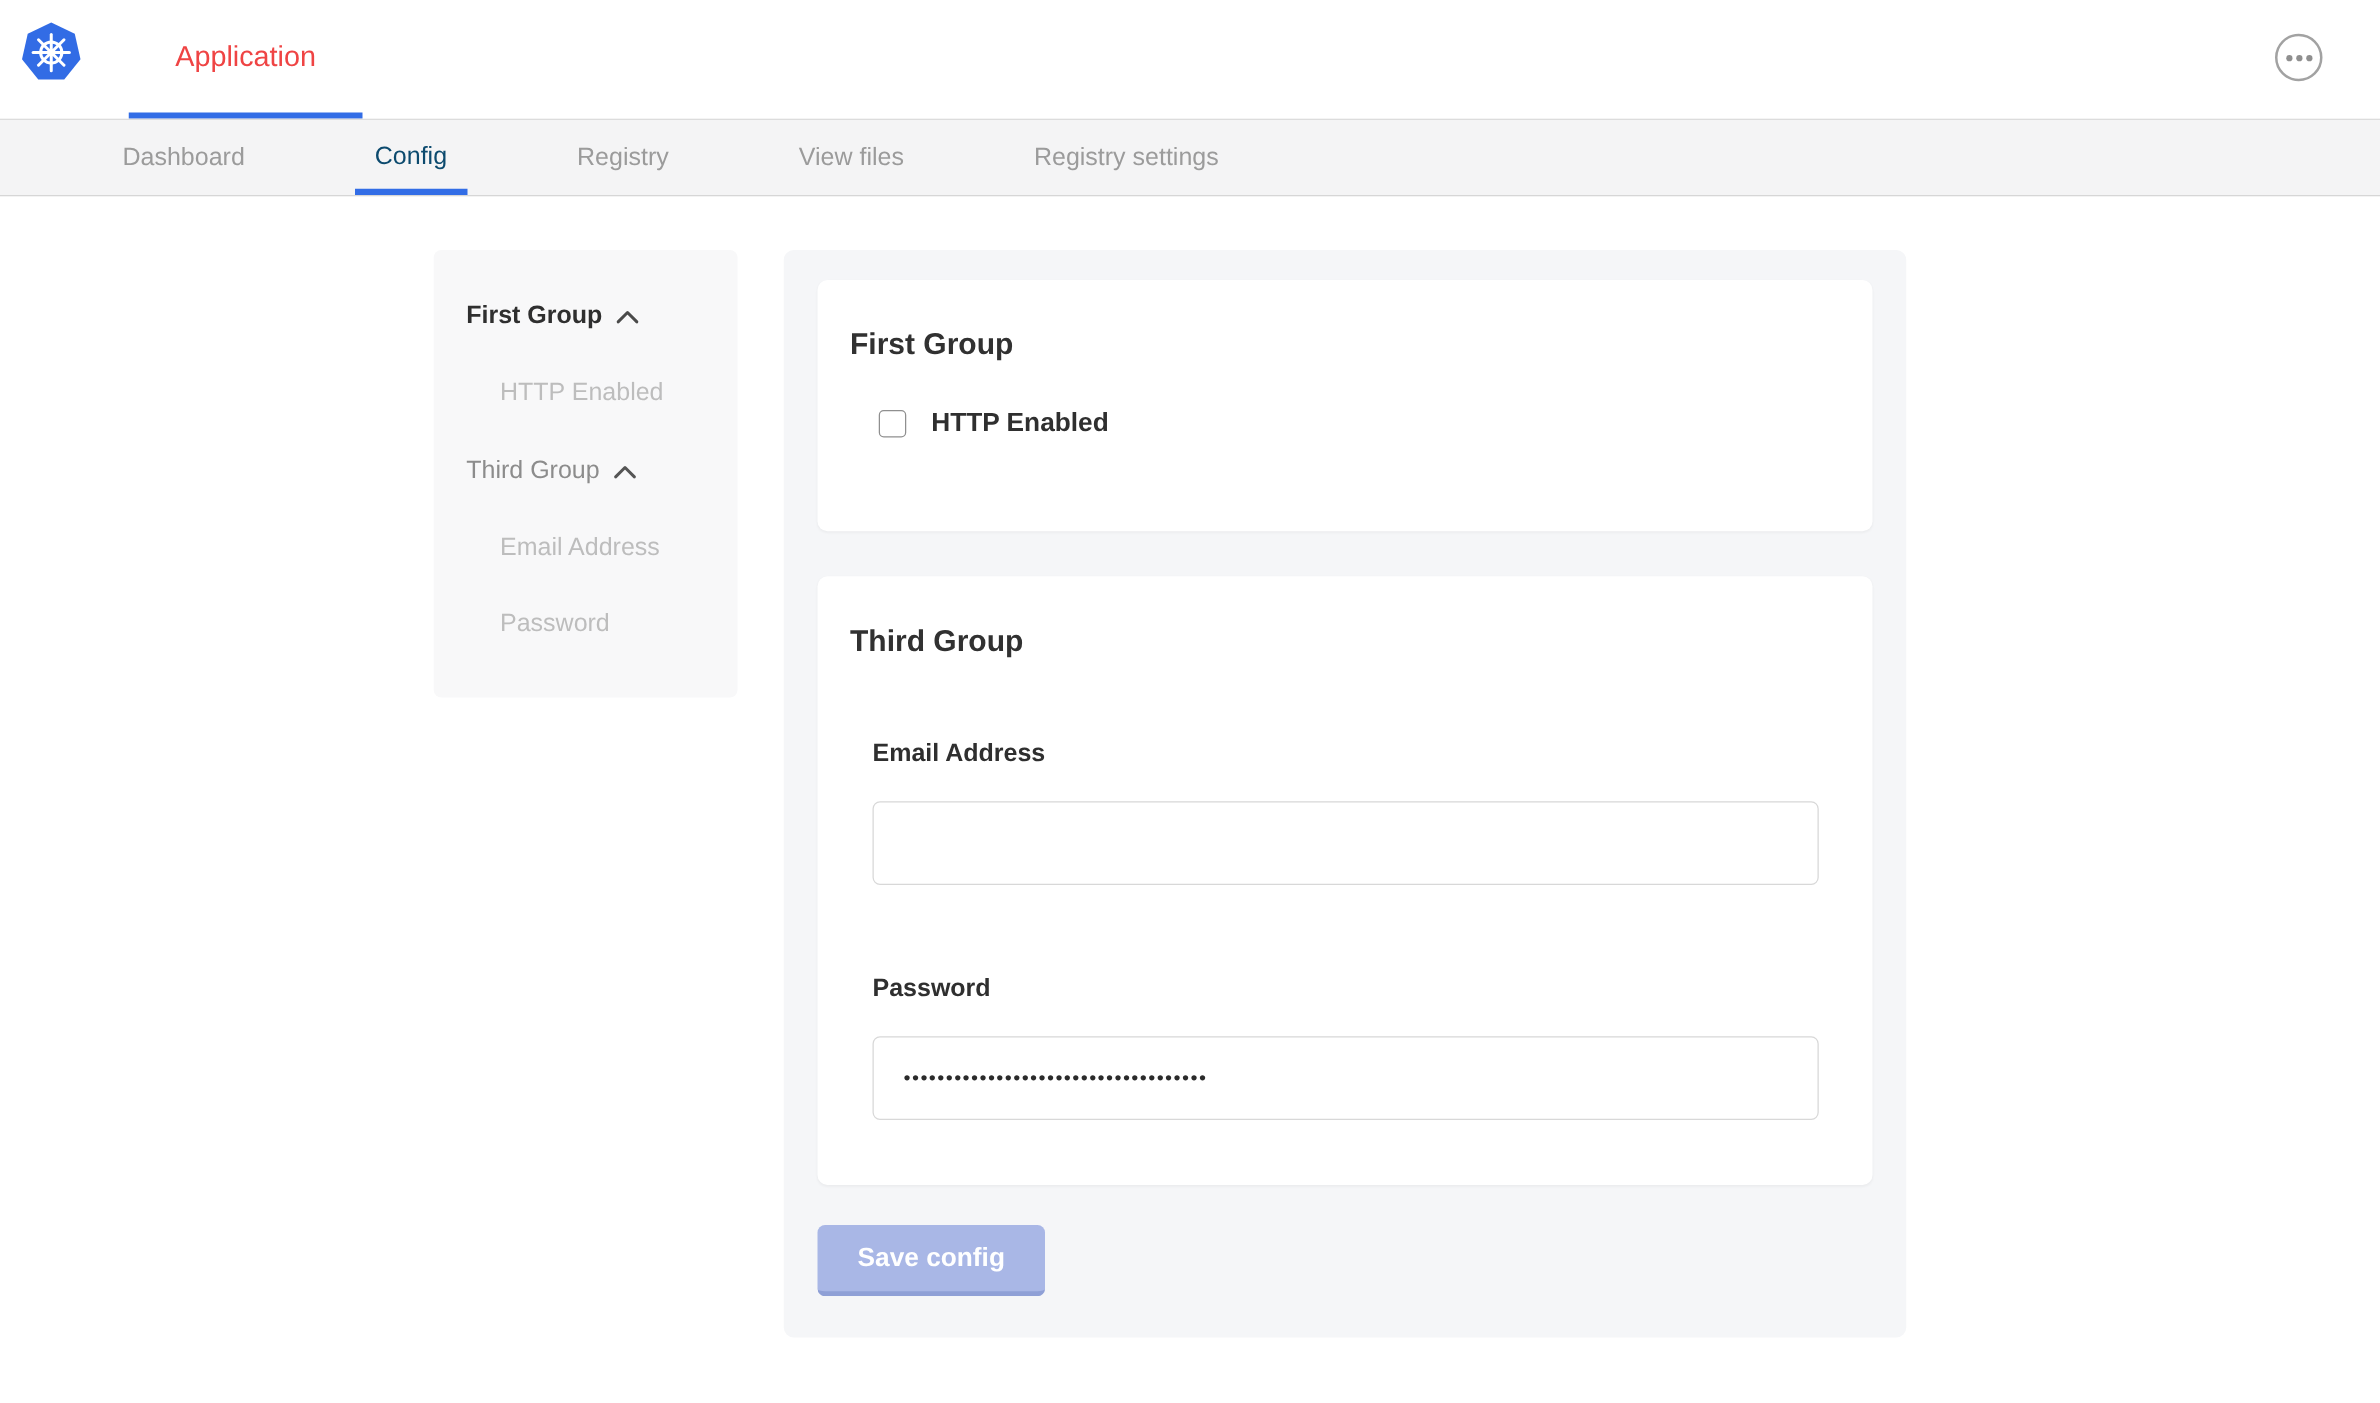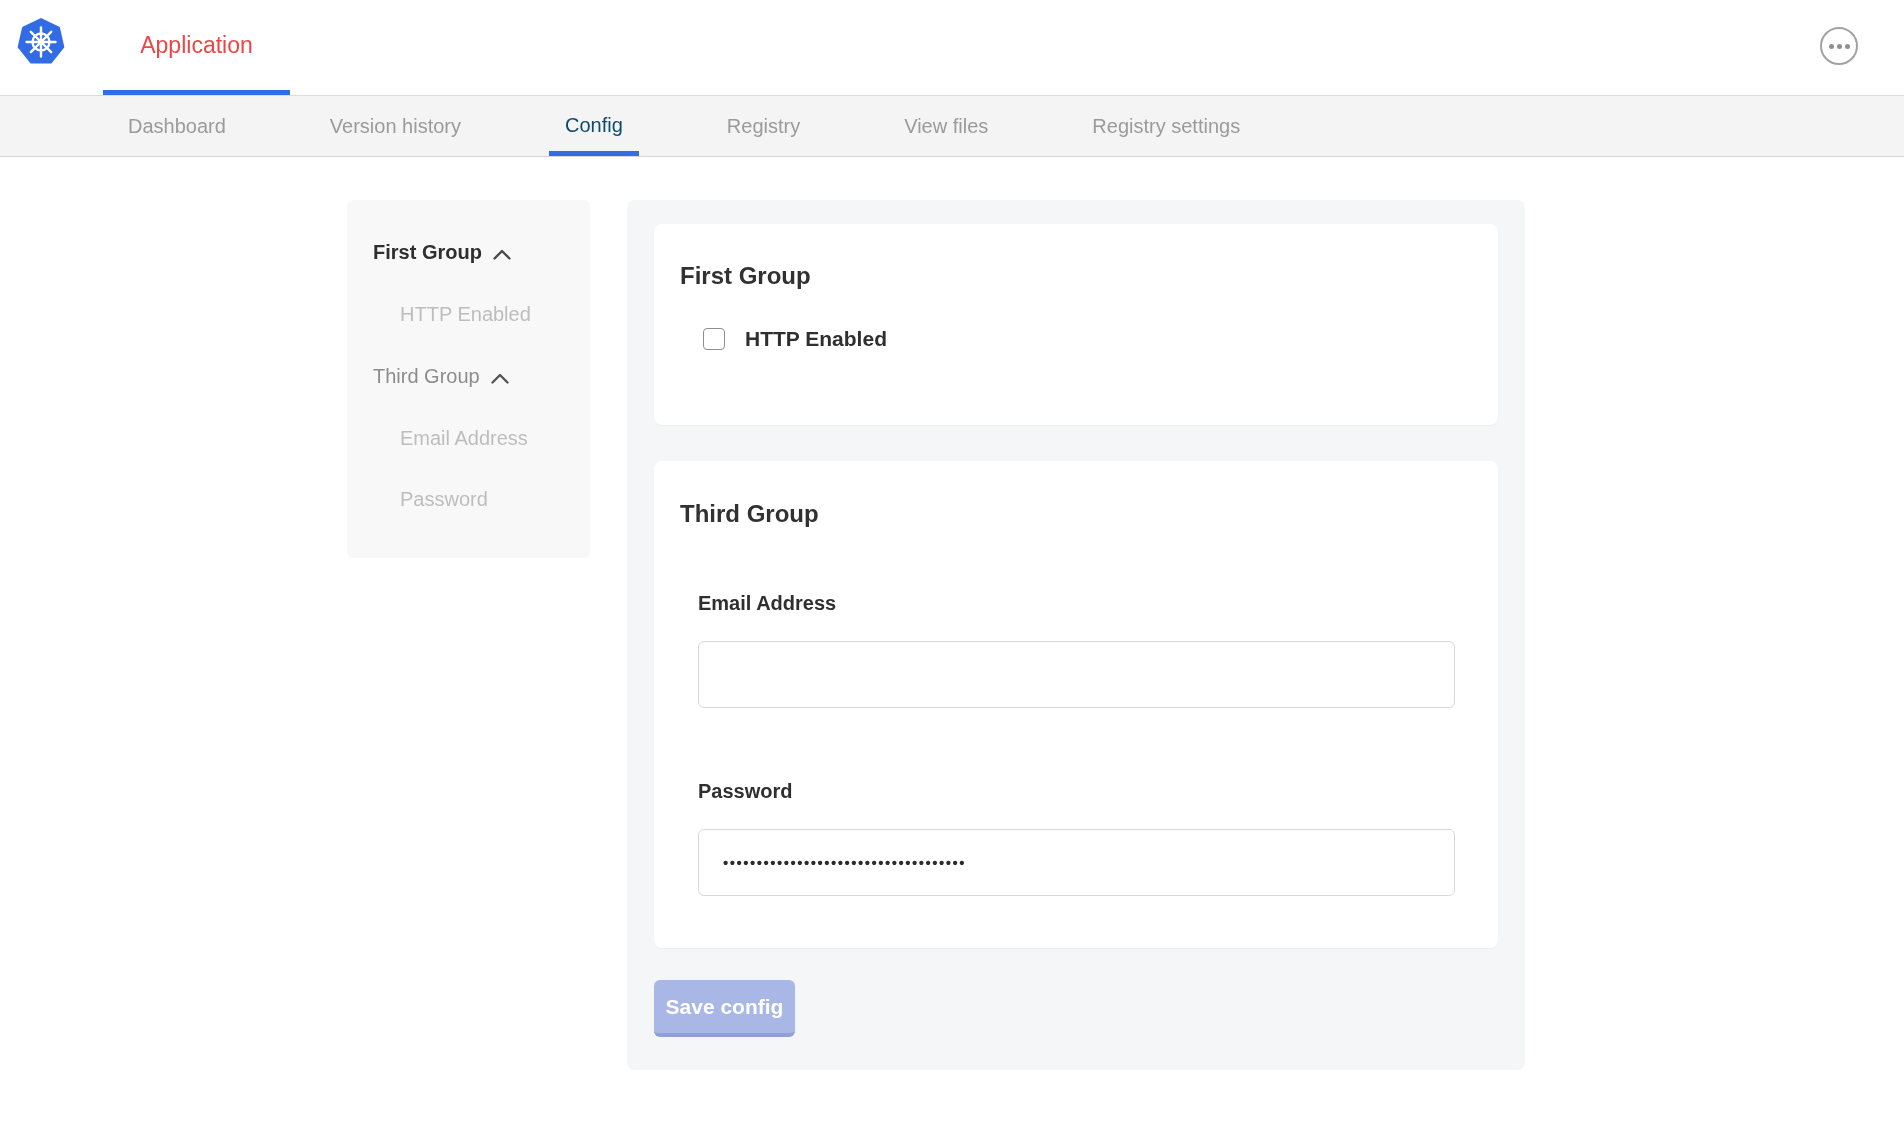--- a/index.html
+++ b/index.html
@@ -13,21 +13,21 @@
     display: flex; align-items: center; justify-content: center;
     font-size: 23px; color: #ef4444; border-bottom: 5px solid #326de6; cursor: pointer; }
   .more-btn { position: absolute; left: 1820px; top: 27px; width: 38px; height: 38px;
     border: 2px solid #a2a2a2; border-radius: 50%; background: #fff;
     display: flex; align-items: center; justify-content: center; gap: 3px; cursor: pointer; }
   .more-btn i { width: 5px; height: 5px; border-radius: 50%; background: #8f8f8f; display: block; }
 
   
   .nav { position: absolute; left: 0; top: 95px; width: 1904px; height: 62px;
     background: #f4f4f5; border-top: 1px solid #dcdcdc; border-bottom: 1px solid #d6d6d6;
-    display: flex; padding-left: 112px; gap: 72px; }
+    display: flex; padding-left: 82px; gap: 72px; }
   .nav-tab { height: 100%; display: flex; align-items: center; padding: 0 16px;
     font-size: 20px; color: #9b9b9b; cursor: pointer; }
   .nav-tab.active { color: #0c4a6e; border-bottom: 5px solid #326de6; padding-top: 4px; }
 
   
   .sidebar { position: absolute; left: 347px; top: 200px; width: 243px; height: 358px;
     background: #f8f8f9; border-radius: 6px; padding-top: 40px; }
   .side-row { line-height: 23px; margin-bottom: 38px; display: flex; align-items: center; gap: 11px; }
   .side-group { margin-left: 26px; font-size: 20px; font-weight: bold; color: #2f2f2f; cursor: pointer; }
   .side-group.muted { color: #8c8c8c; font-weight: 400; }
@@ -44,21 +44,21 @@
   .checkbox-row { margin: 37px 0 0 23px; display: flex; align-items: center; gap: 20px; cursor: pointer; }
   .checkbox { width: 22px; height: 22px; border: 1.5px solid #8f8f8f; border-radius: 4px; background: #fff; }
   .checkbox-label { font-size: 21px; font-weight: 600; color: #2f2f2f; }
   .field-label { margin: 64px 0 0 18px; font-size: 20px; font-weight: bold; color: #2f2f2f; }
   .field-label.second { margin-top: 72px; }
   .text-input { display: block; margin: 26px 0 0 18px; width: 757px; height: 67px;
     border: 1px solid #d8d8d8; border-radius: 6px; background: #fff;
     font-family: "Liberation Sans", sans-serif; font-size: 16px; color: #2b2b2b;
     padding: 0 24px; outline: none; }
   .text-input.password { font-weight: bold; letter-spacing: 1.5px; font-size: 15px; }
-  .save-btn { margin-top: 32px; width: 141px; height: 57px; background: #a9b7e6;
+  .save-btn { margin-top: 32px; width: 182px; height: 57px; background: #a9b7e6;
     border: none; border-bottom: 4px solid #8fa0d6; border-radius: 6px;
     color: #ffffff; font-family: "Liberation Sans", sans-serif;
     font-size: 21px; font-weight: bold; cursor: pointer; }
 </style>
 </head>
 <body>
 
 <div class="header">
   <span class="logo">
     <svg width="50" height="50" viewBox="0 0 50 50">
@@ -84,21 +84,20 @@
     <span style="display:flex;gap:3px;">
       <i></i>
         <i></i>
         <i></i>
     </span>
   </div>
 </div>
 
 <div class="nav">
   <div class="nav-tab">Dashboard</div>
-  <div class="nav-tab">Version history</div>
   <div class="nav-tab active">Config</div>
   <div class="nav-tab">Registry</div>
   <div class="nav-tab">View files</div>
   <div class="nav-tab">Registry settings</div>
 </div>
 
 <div class="sidebar">
   <div class="side-row side-group">
     <span>First Group</span>
     <span class="chev">

